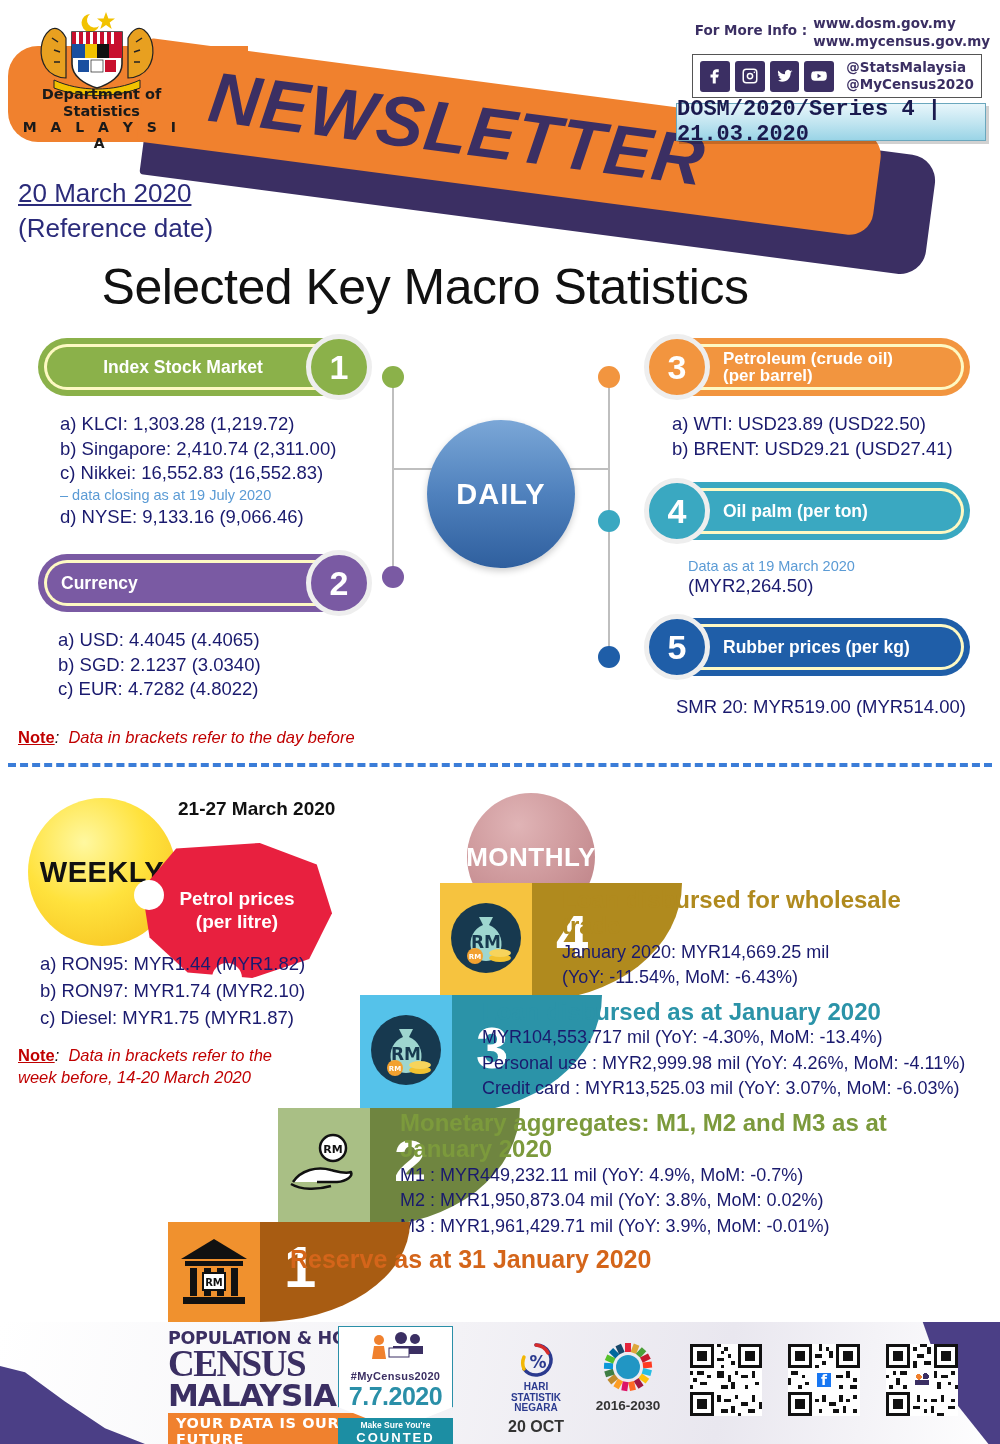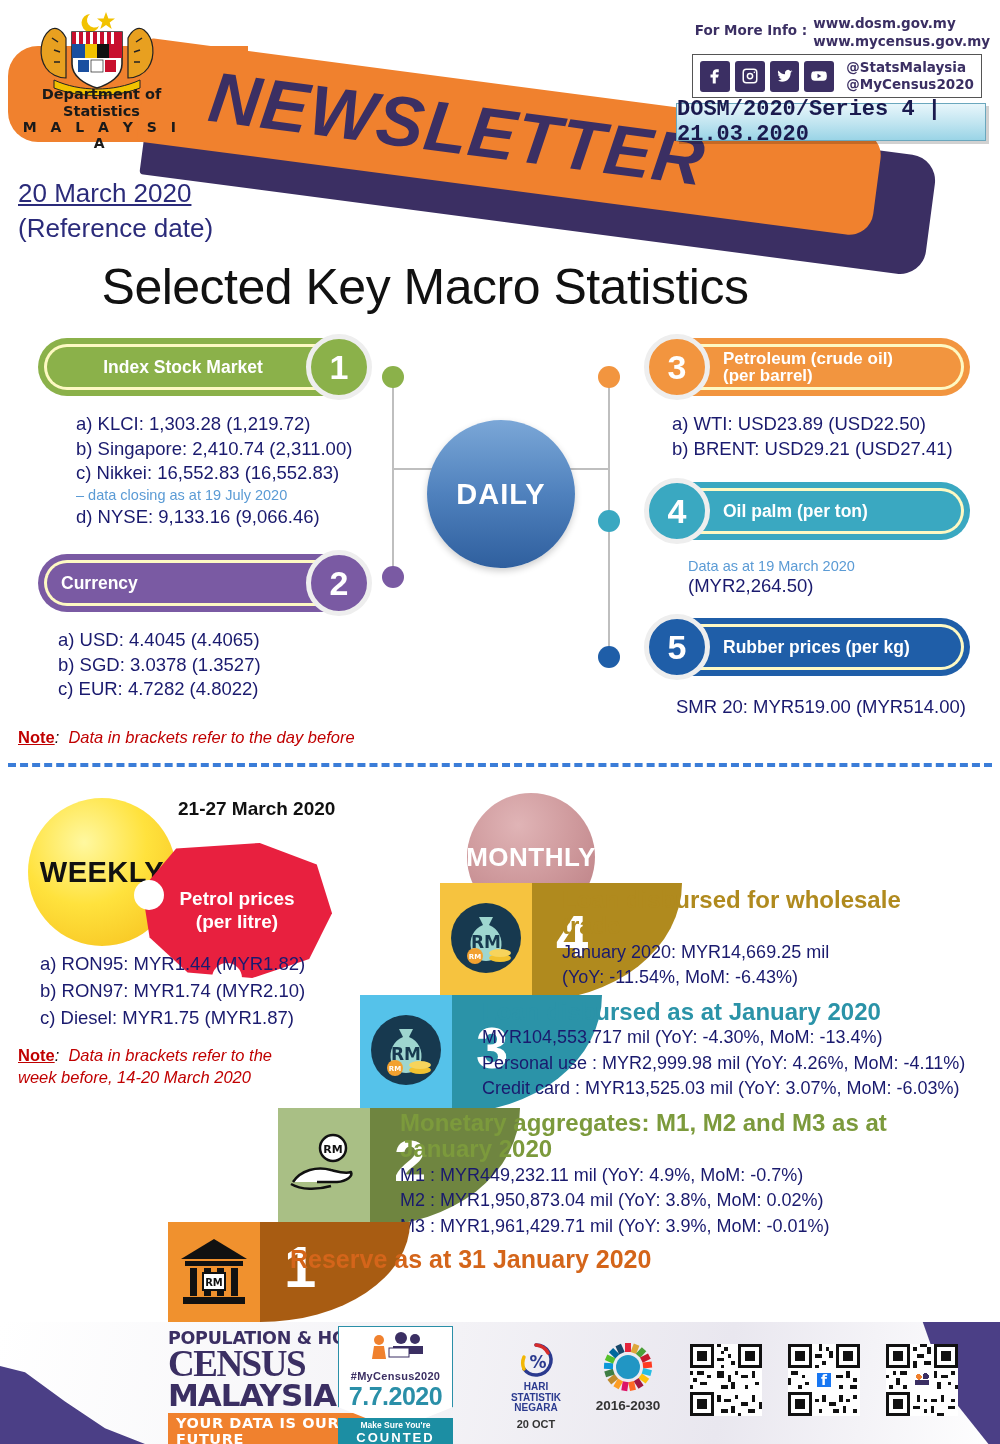--- a/index.html
+++ b/index.html
@@ -217,21 +217,21 @@
   .hash { font-size:11px; font-weight:bold; color:#3b2f63; letter-spacing:0.3px; }
   .date777 { font-size:25px; font-weight:bold; color:#2a8fa8; letter-spacing:-0.5px; }
   .counted {
     position:absolute; left:338px; top:96px; width:115px; background:#1c8ea3; color:#fff;
     text-align:center; padding:2px 0 3px;
   }
   .counted .c1 { font-size:8.5px; font-weight:bold; }
   .counted .c2 { font-size:13px; font-weight:bold; letter-spacing:2px; }
   .hari { position:absolute; left:492px; top:20px; width:88px; text-align:center; }
   .hari-t { font-size:10px; font-weight:bold; color:#2b3a8f; line-height:1.05; }
-  .hari-d { font-size:11px; font-weight:bold; color:#333; margin-top:4px; }
+  .hari-d { font-size:16px; font-weight:bold; color:#333; margin-top:4px; }
   .sdg { position:absolute; left:578px; top:20px; width:100px; text-align:center; }
   .sdg-d { font-size:13.5px; font-weight:bold; color:#333; margin-top:6px; }
   .qr { position:absolute; top:22px; width:72px; height:72px; }
 </style>
 </head>
 <body>
 
 <div class="page">
 
   <div class="header">
@@ -338,41 +338,41 @@
     <div class="pill-wrap" style="left:38px; top:8px; width:330px;">
       <div class="pill-outer" style="background:#8bb14a;">
         <div class="pill-inner">
           <div class="pill-text" style="background:#8bb14a; justify-content:center; padding-right:54px;">
             <span>Index Stock Market</span>
           </div>
         </div>
       </div>
       <div class="num-circle" style="right:-4px; background:#8bb14a;">1</div>
     </div>
-    <div class="daily-lines" style="position:absolute; left:76px; top:82px;">
+    <div class="daily-lines" style="position:absolute; left:60px; top:82px;">
       <div>a) KLCI: 1,303.28 (1,219.72)</div>
       <div>b) Singapore: 2,410.74 (2,311.00)</div>
       <div>c) Nikkei: 16,552.83 (16,552.83)</div>
       <div class="sub-note">– data closing as at 19 July 2020</div>
       <div>d) NYSE: 9,133.16 (9,066.46)</div>
     </div>
 
     <div class="pill-wrap" style="left:38px; top:224px; width:330px;">
       <div class="pill-outer" style="background:#7a5aa3;">
         <div class="pill-inner">
           <div class="pill-text" style="background:#7a5aa3; padding-right:54px;">
             <span>Currency</span>
           </div>
         </div>
       </div>
       <div class="num-circle" style="right:-4px; background:#7a5aa3;">2</div>
     </div>
     <div class="daily-lines" style="position:absolute; left:58px; top:298px;">
       <div>a) USD: 4.4045 (4.4065)</div>
-      <div>b) SGD: 3.0378 (1.3527)</div>
+      <div>b) SGD: 2.1237 (3.0340)</div>
       <div>c) EUR: 4.7282 (4.8022)</div>
     </div>
 
     <div class="pill-wrap" style="left:648px; top:8px; width:322px;">
       <div class="pill-outer" style="background:#f2953f;">
         <div class="pill-inner">
           <div class="pill-text" style="background:#f2953f; padding-left:66px; flex-direction:column; align-items:flex-start; justify-content:center; line-height:1.0; font-size:17px;">
             <span>Petroleum (crude oil)</span>
             <span>(per barrel)</span>
           </div>

